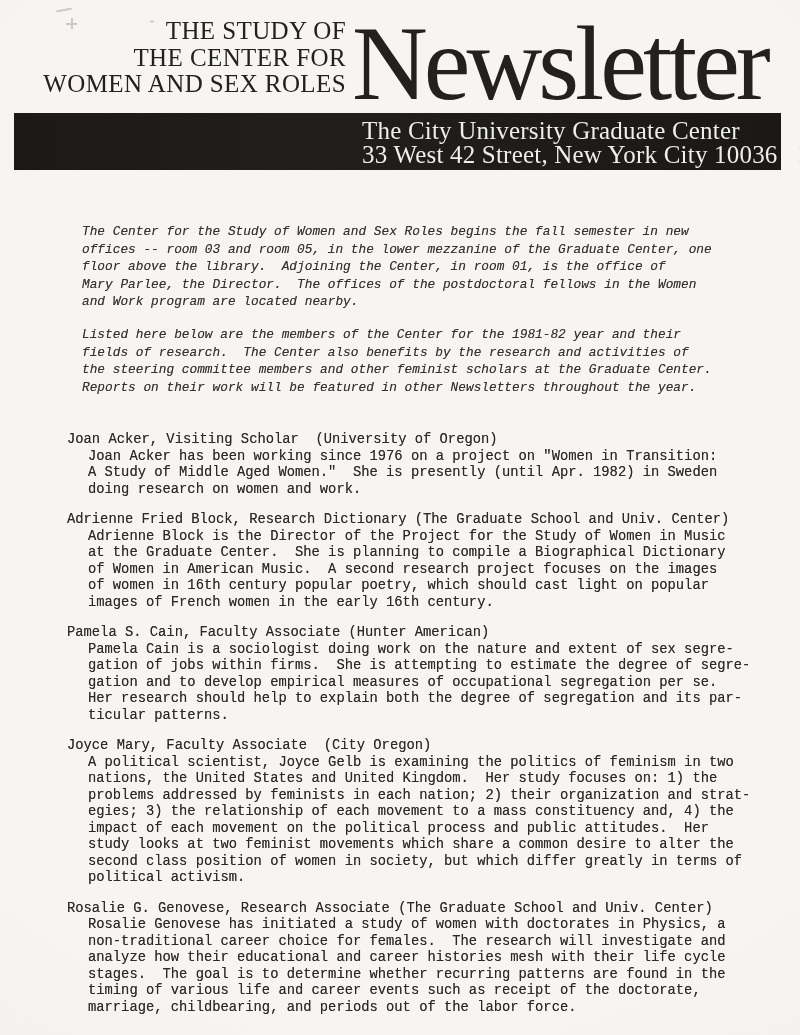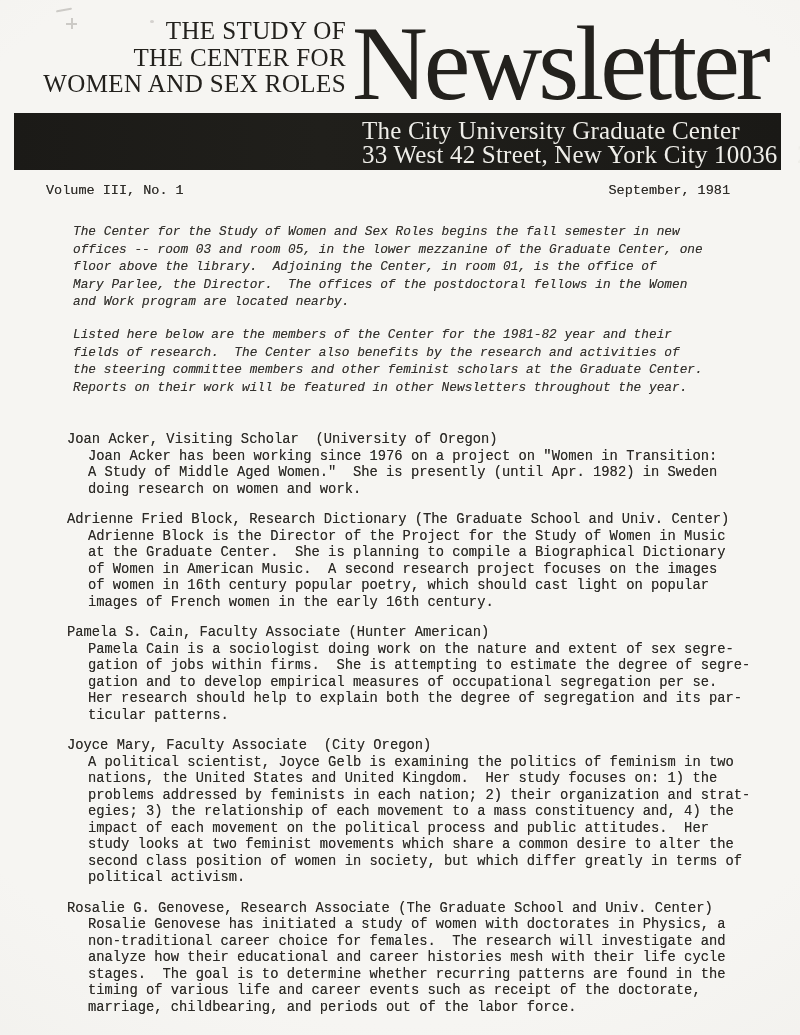--- a/index.html
+++ b/index.html
@@ -101,21 +101,21 @@
     display: flex;
     justify-content: space-between;
     font-size: 13.5px;
     color: #2f2d29;
     text-shadow: 0 0 0.5px rgba(47,45,41,0.65);
   }
 
   
   .intro {
     position: absolute;
-    left: 73px; top: 223px;
+    left: 82px; top: 223px;
     width: 670px;
     font-style: italic;
     font-size: 12.8px;
     line-height: 17.6px;
     color: #35332f;
     text-shadow: 0 0 0.5px rgba(53,51,47,0.55);
   }
   .intro p {
     margin: 0 0 15px 0;
     white-space: pre-wrap;
@@ -166,24 +166,20 @@
       <div>WOMEN AND SEX ROLES</div>
     </div>
     <div class="newsletter-title">Newsletter</div>
   </header>
 
   <div class="banner">
     <div class="banner-line">The City University Graduate Center</div>
     <div class="banner-line">33 West 42 Street, New York City 10036   212 790-4435</div>
   </div>
 
-  <div class="issue-row">
-    <span>Volume III, No. 1</span>
-    <span>September, 1981</span>
-  </div>
 
   <div class="intro">
     <p>The Center for the Study of Women and Sex Roles begins the fall semester in new
 offices -- room 03 and room 05, in the lower mezzanine of the Graduate Center, one
 floor above the library.  Adjoining the Center, in room 01, is the office of
 Mary Parlee, the Director.  The offices of the postdoctoral fellows in the Women
 and Work program are located nearby.</p>
     <p>Listed here below are the members of the Center for the 1981-82 year and their
 fields of research.  The Center also benefits by the research and activities of
 the steering committee members and other feminist scholars at the Graduate Center.

